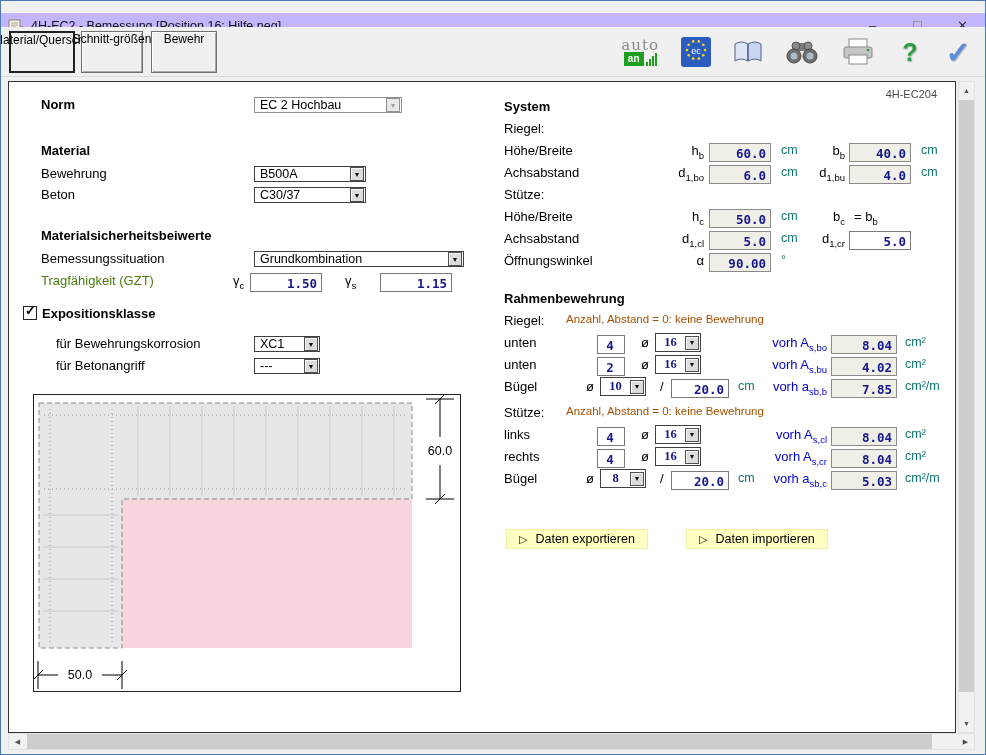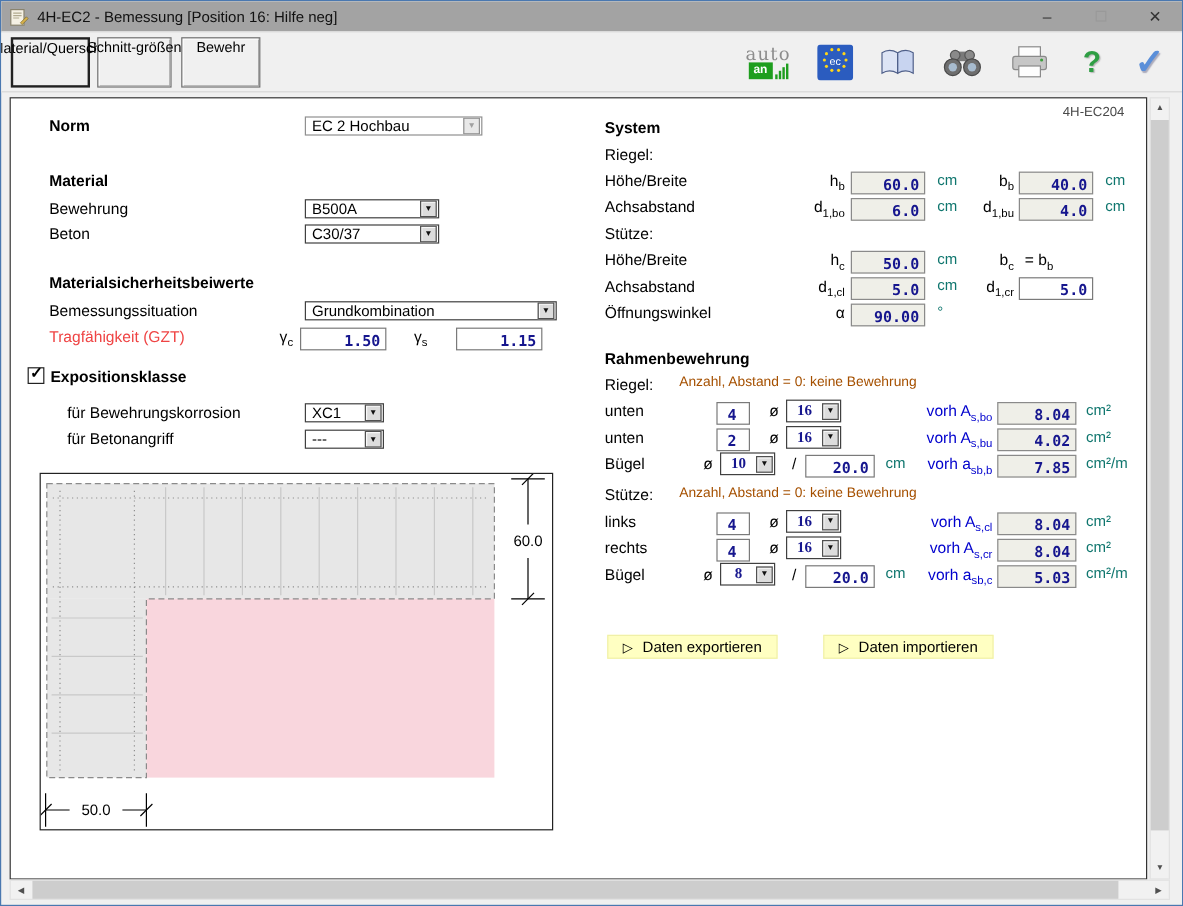--- a/index.html
+++ b/index.html
@@ -1,20 +1,20 @@
 <!DOCTYPE html>
 <html><head>
 <meta charset="utf-8">
 <style>
   *{box-sizing:border-box;margin:0;padding:0}
   body{font-family:"Liberation Sans",sans-serif;background:#e8e8e8}
   .window{position:relative;width:986px;height:755px;background:#f0f0f0;border:1px solid #4a78b0;overflow:hidden}
 
   
-  .titlebar{position:absolute;top:0;left:0;right:0;height:26px;background:#a3a3a3;display:flex;align-items:center;border-bottom:1px solid #e9e9e9}
+  .titlebar{position:absolute;top:12px;left:0;right:0;height:26px;background:#c4b5fd;display:flex;align-items:center;border-bottom:1px solid #e9e9e9}
   .app-icon{margin-left:7px;width:16px;height:16px;display:inline-flex}
   .title-text{font-size:12.5px;color:#111;margin-left:7px}
   .win-btns{margin-left:auto;display:flex;height:100%}
   .win-btn{width:45px;height:100%;display:flex;align-items:center;justify-content:center;font-size:13px;color:#333;cursor:pointer}
   .max-square{width:9px;height:9px;border:1px solid #999;display:inline-block}
 
   
   .toolbar{position:absolute;top:26px;left:0;right:0;height:50px;background:#f0f0f0;border-bottom:1px solid #d8d8d8}
   .tb-btn{position:absolute;top:4px;height:42px;background:#f0f0f0;border:1px solid #707070;box-shadow:inset 1px 1px 0 #fff,inset -1px -1px 0 #a8a8a8;font-size:12px;text-align:center;display:flex;justify-content:center;line-height:14px;color:#000;cursor:pointer}
   .tb-btn.active{border:2px solid #222;box-shadow:none}
@@ -31,21 +31,21 @@
   .help-glyph{font-size:25px;font-weight:bold;color:#2f9e44;text-shadow:1px 1px 1px #b5b5b5}
   .check-glyph{font-size:30px;font-weight:bold;color:#5b8fd9;text-shadow:1px 1px 1px #aab}
 
   
   .panel{position:absolute;left:7px;top:80px;width:948px;height:652px;background:#fff;border:1px solid #333}
   .pcode{position:absolute;right:18px;top:6px;font-size:11px;color:#4a4a4a}
   .row{position:absolute;left:0;width:948px;height:20px;font-size:13px;color:#000}
   .row>span,.row>button{position:absolute;white-space:nowrap;top:0}
   .h{font-weight:bold}
   .blue{color:#0000cd}
-  .link{color:#ef4444;cursor:pointer}
+  .link{color:#4d7c0f;cursor:pointer}
   .unit{color:#0f766e;font-size:12.5px}
   .note{font-size:11.5px;color:#a55000}
   sub.s{font-size:9.5px}
   
   .field{position:absolute;top:-2px;height:19px;border:1px solid #7a7a7a;background:#fff;font-family:"DejaVu Sans Mono",monospace;font-size:12.5px;font-weight:bold;color:#16168e;text-align:right;padding:2px 4px 0 0}
   .field.ro{background:#efefe8;border-color:#8a8a8a}
   .field.ctr{text-align:center;padding-right:2px}
   
   .dd{position:absolute;top:-4px;height:16px;background:#fff;border:1px solid #404040;display:flex;align-items:center}
   .dd.sm{top:-2px;height:19px}

